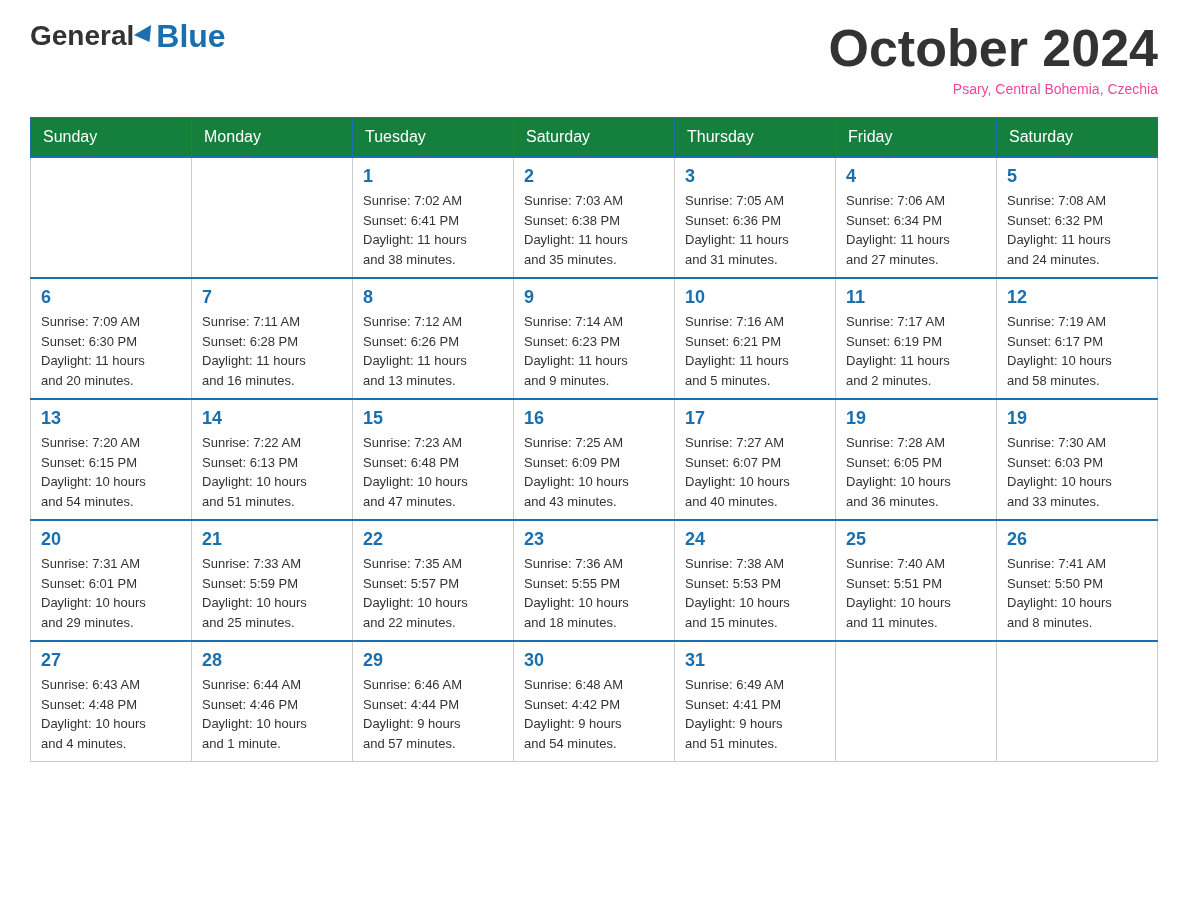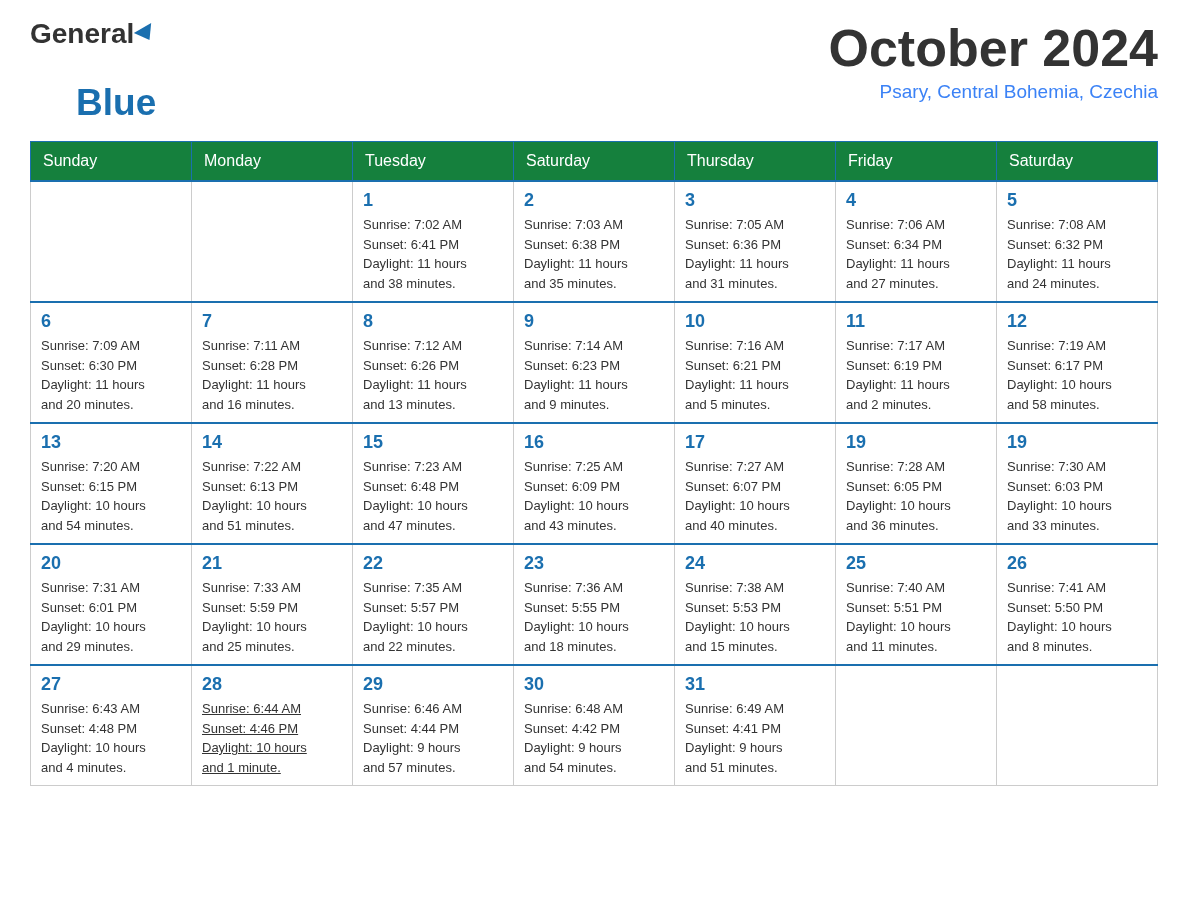--- a/index.html
+++ b/index.html
@@ -12,32 +12,31 @@
       padding: 20px 30px;
     }
     .header {
       display: flex;
       justify-content: space-between;
       align-items: flex-start;
       margin-bottom: 20px;
     }
     .logo {
       display: flex;
-      flex-direction: column;
-      align-items: flex-end;
-      gap: 36px;
+      flex-direction: row;
+      align-items: center;
     }
     .logo-general {
       font-size: 28px;
       font-weight: bold;
       color: #333;
       line-height: 1;
     }
     .logo-blue {
-      font-size: 37px;
+      font-size: 32px;
       font-weight: bold;
       color: #1a6faf;
       line-height: 1;
     }
     .logo-triangle {
       display: inline-block;
       width: 0;
       height: 0;
       border-left: 10px solid transparent;
       border-right: 10px solid transparent;
@@ -53,22 +52,22 @@
     .title-area {
       text-align: right;
     }
     .month-title {
       font-size: 52px;
       font-weight: bold;
       color: #333;
       line-height: 1.1;
     }
     .location {
-      font-size: 19px;
-      color: #3b82f6;
+      font-size: 14px;
+      color: #ec4899;
       margin-top: 4px;
     }
     .calendar {
       width: 100%;
       border-collapse: collapse;
       border: 1px solid #aaa;
     }
     .calendar th {
       background-color: #15803d;
       color: #fff;
@@ -329,21 +328,21 @@
       <tr class="week-row">
         <td>
           <span class="day-number">27</span>
           <div class="day-info" style="white-space: pre-line;">Sunrise: 6:43 AM
 Sunset: 4:48 PM
 Daylight: 10 hours
 and 4 minutes.</div>
         </td>
         <td>
           <span class="day-number">28</span>
-          <div class="day-info" style="white-space: pre-line; text-decoration: underline;">Sunrise: 6:44 AM
+          <div class="day-info" style="white-space: pre-line;">Sunrise: 6:44 AM
 Sunset: 4:46 PM
 Daylight: 10 hours
 and 1 minute.</div>
         </td>
         <td>
           <span class="day-number">29</span>
           <div class="day-info" style="white-space: pre-line;">Sunrise: 6:46 AM
 Sunset: 4:44 PM
 Daylight: 9 hours
 and 57 minutes.</div>

